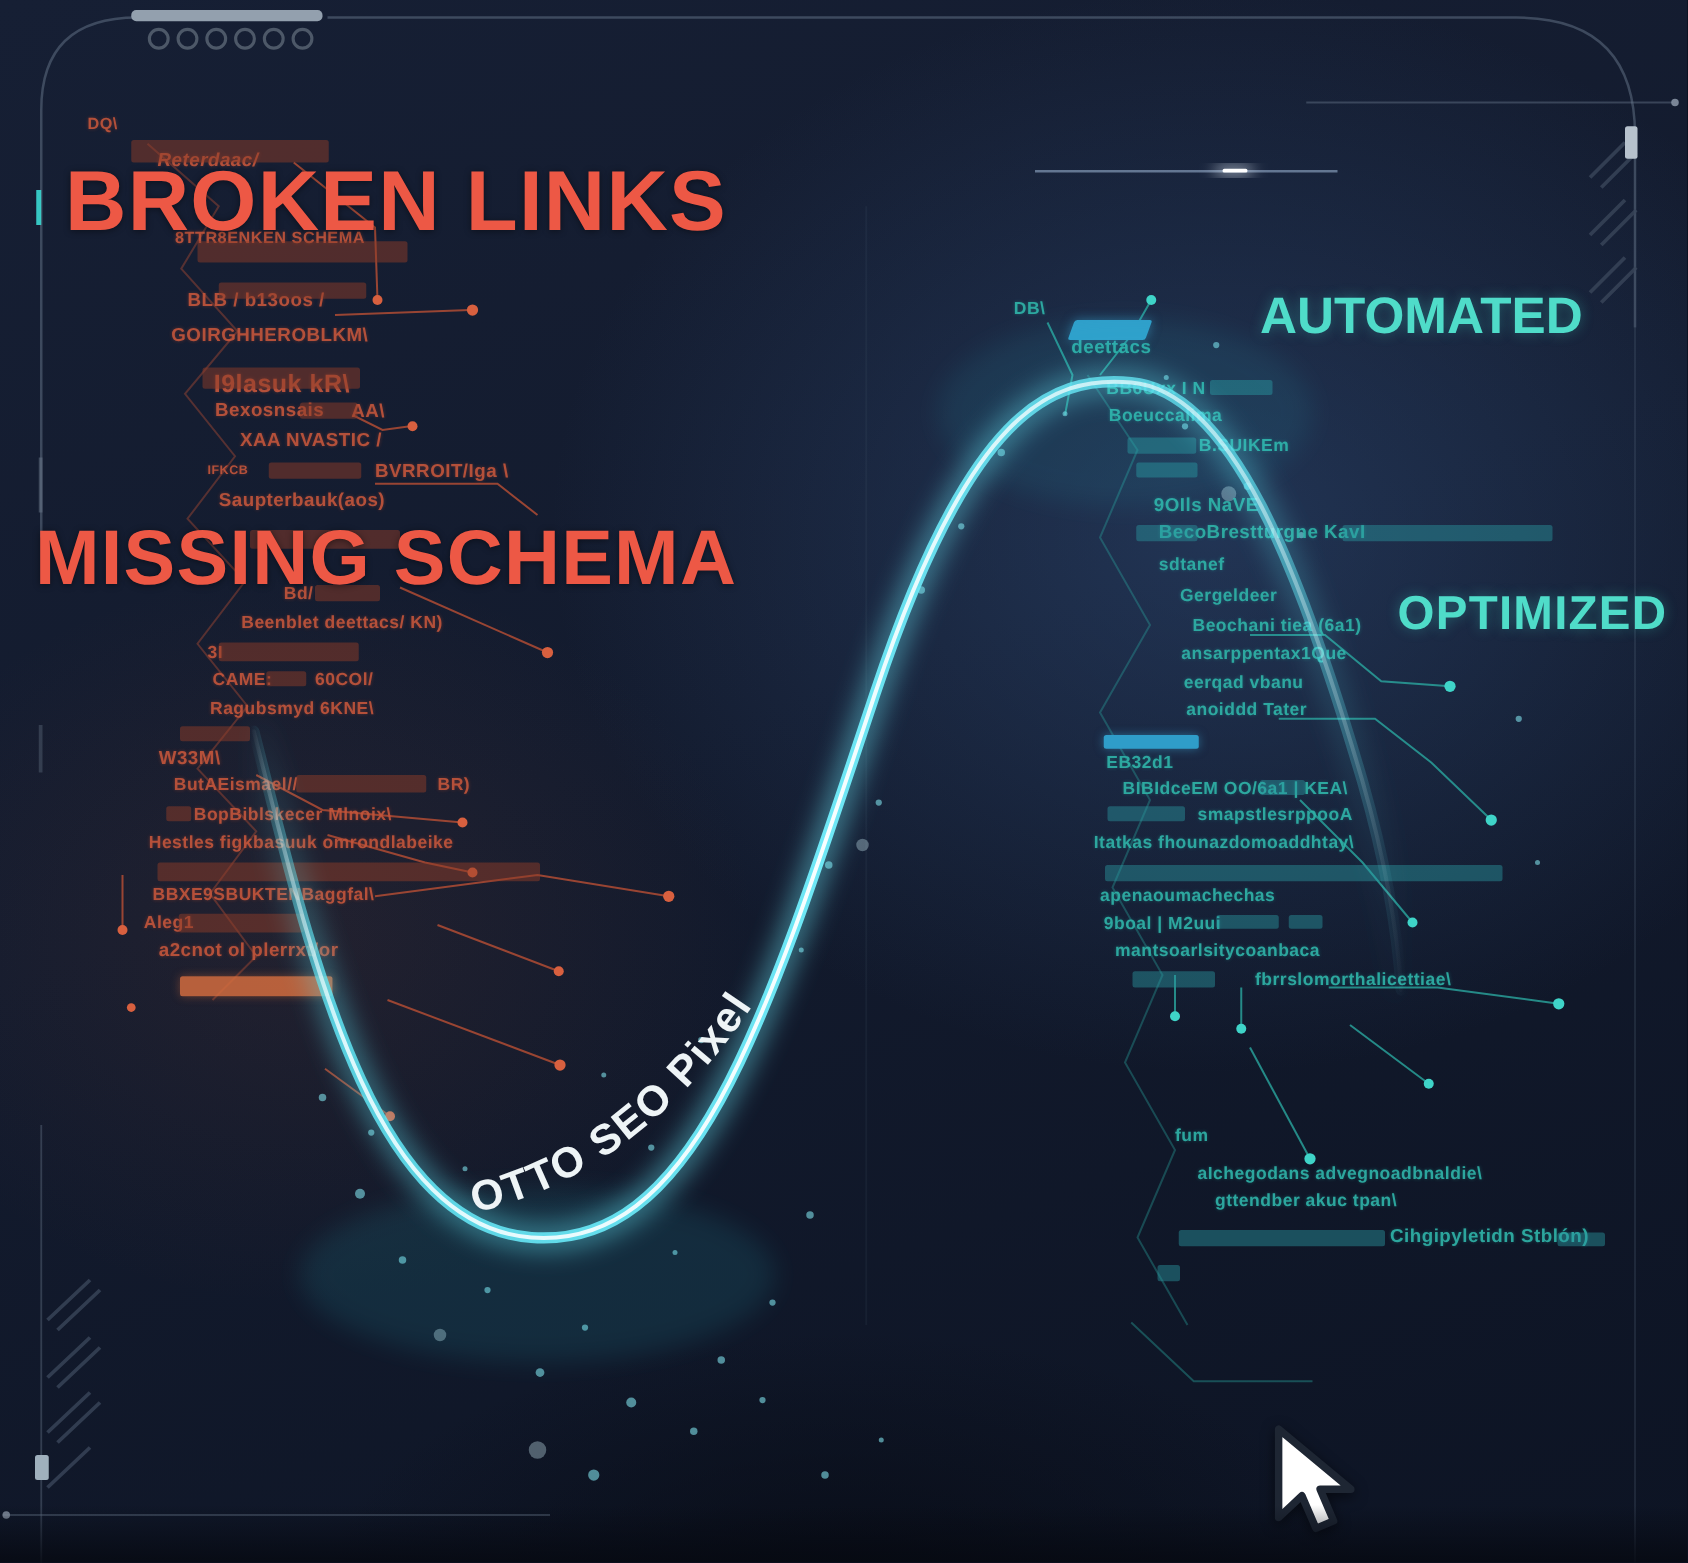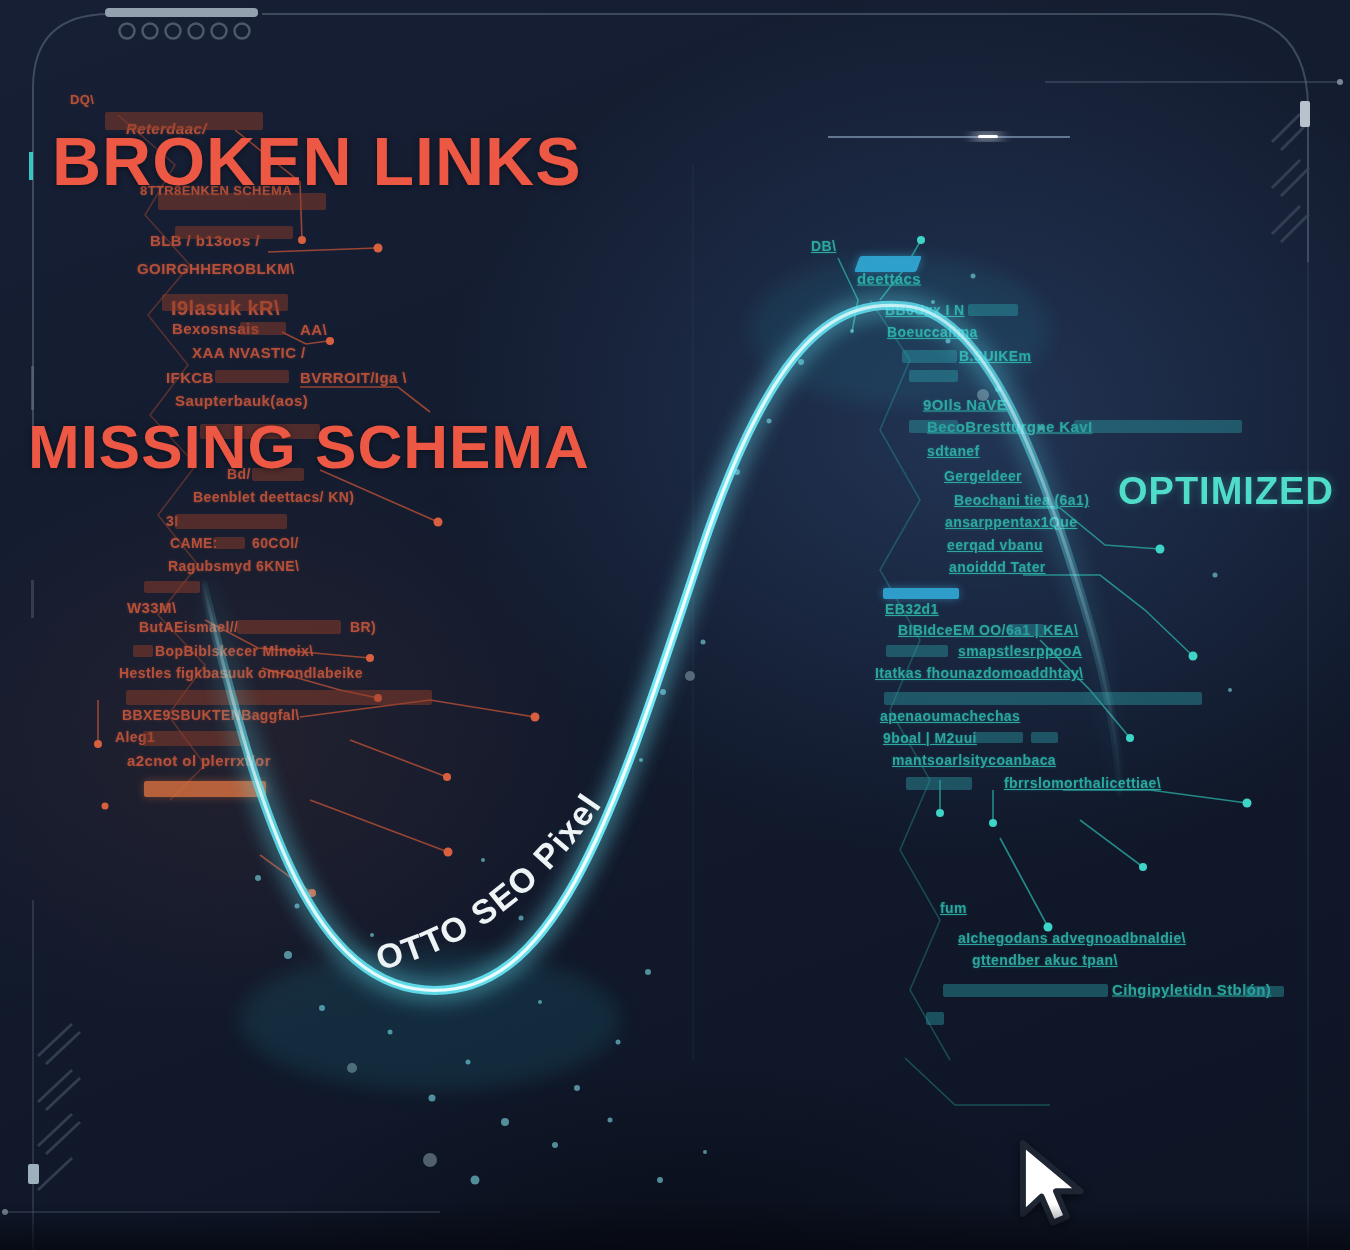--- a/index.html
+++ b/index.html
@@ -19,21 +19,21 @@
       radial-gradient(ellipse 520px 420px at 18% 60%, rgba(130,72,58,.14), rgba(130,72,58,0) 70%),
       radial-gradient(ellipse 600px 300px at 50% 102%, rgba(8,12,22,.9), rgba(8,12,22,0) 70%),
       linear-gradient(160deg,#161f34 0%,#131b2e 45%,#0d1424 100%);
   }
   svg{position:absolute;left:0;top:0;}
   .gtext{
     position:absolute;white-space:nowrap;letter-spacing:.4px;font-weight:bold;
     transform:translateY(-50%);
   }
   .gtext.red{color:var(--red-dim);text-shadow:0 0 3px rgba(200,80,50,.45);opacity:.92;}
-  .gtext.teal{color:var(--teal-dim);text-shadow:0 0 3px rgba(40,180,170,.4);opacity:.92;text-decoration:underline;}
+  .gtext.teal{color:var(--teal-dim);text-shadow:0 0 3px rgba(40,180,170,.4);opacity:.92;}
   .rbar{position:absolute;border-radius:2px;}
   .rbar.rdim{background:rgba(142,60,40,.5);}
   .rbar.rbright{background:rgba(210,108,62,.85);box-shadow:0 0 8px rgba(220,110,60,.4);}
   .rbar.tdim{background:rgba(42,150,160,.45);}
   .rbar.tbright{background:#2f9dc9;box-shadow:0 0 8px rgba(60,170,220,.5);}
   .rbar.tskew{transform:skewX(-20deg);}
   .heading{position:absolute;font-weight:bold;line-height:1.05;}
   .heading.red{color:var(--error);text-shadow:0 1px 6px rgba(0,0,0,.45);}
   .heading.teal{color:var(--success);text-shadow:0 0 10px rgba(60,210,195,.35);}
   #h-broken{left:52px;top:126px;font-size:68px;letter-spacing:1px;}
@@ -208,23 +208,23 @@
   </svg>
 
   <div id="rows-layer">
       <span class="gtext red" style="left: 70px; top: 99px; font-size: 13px;">DQ\</span>
       <span class="gtext red" style="left: 126px; top: 128px; font-size: 15px; font-style: italic;">Reterdaac/</span>
       <span class="gtext red" style="left: 140px; top: 190px; font-size: 13px;">8TTR8ENKEN SCHEMA</span>
       <span class="gtext red" style="left: 150px; top: 240px; font-size: 15px;">BLB / b13oos /</span>
       <span class="gtext red" style="left: 137px; top: 268px; font-size: 15px;">GOIRGHHEROBLKM\</span>
       <span class="gtext red" style="left: 171px; top: 308px; font-size: 20px;">I9lasuk kR\</span>
       <span class="gtext red" style="left: 172px; top: 328px; font-size: 15px;">Bexosnsais</span>
-      <span class="gtext red" style="left: 300px; top: 329px; font-size: 15px;">AA\</span>
+      <span class="gtext red" style="left: 281px; top: 329px; font-size: 15px;">AA\</span>
       <span class="gtext red" style="left: 192px; top: 352px; font-size: 15px;">XAA NVASTIC /</span>
-      <span class="gtext red" style="left: 166px; top: 377px; font-size: 15px;">IFKCB</span>
+      <span class="gtext red" style="left: 166px; top: 377px; font-size: 10px;">IFKCB</span>
       <span class="gtext red" style="left: 300px; top: 377px; font-size: 15px;">BVRROIT/Iga \</span>
       <span class="gtext red" style="left: 175px; top: 400px; font-size: 15px;">Saupterbauk(aos)</span>
       <span class="gtext red" style="left: 227px; top: 474px; font-size: 14px;">Bd/</span>
       <span class="gtext red" style="left: 193px; top: 497px; font-size: 14px;">Beenblet deettacs/ KN)</span>
       <span class="gtext red" style="left: 166px; top: 521px; font-size: 14px;">3I</span>
       <span class="gtext red" style="left: 170px; top: 543px; font-size: 14px;">CAME:</span>
       <span class="gtext red" style="left: 252px; top: 543px; font-size: 14px;">60COl/</span>
       <span class="gtext red" style="left: 168px; top: 566px; font-size: 14px;">Ragubsmyd 6KNE\</span>
       <span class="gtext red" style="left: 127px; top: 607px; font-size: 15px;">W33M\</span>
       <span class="gtext red" style="left: 139px; top: 627px; font-size: 14px;">ButAEismael//</span>
@@ -322,20 +322,21 @@
       <path d="M 203 585 C 248 760, 295 980, 425 990 C 555 1000, 612 820, 700 555 C 775 330, 840 300, 905 306 C 985 313, 1040 455, 1090 625 C 1108 688, 1118 745, 1121 792" stroke="url(#coreFade)" stroke-width="3.2"></path>
     </g>
     <text font-family="Liberation Sans, sans-serif" font-size="34" font-weight="bold" fill="#eef4f6" letter-spacing="1.5">
       <textPath href="#labelPath">OTTO SEO Pixel</textPath>
     </text>
   </svg>
 
   <div class="heading red" id="h-broken">BROKEN LINKS</div>
   <div class="heading red" id="h-missing">MISSING SCHEMA</div>
   <div class="heading teal" id="h-automated">
+    <div>AUTOMATED</div>
   </div>
   <div class="heading teal" id="h-optimized">OPTIMIZED</div>
 
 
   <svg id="cursor" viewBox="0 0 22 27">
     <path d="M4 1.5 L4 20.5 L9 15.8 L12 22.8 L15.8 21.2 L12.9 14.4 L19.5 14.4 Z" fill="#ffffff" stroke="#1e2633" stroke-width="1.6" stroke-linejoin="round"></path>
   </svg>
 
   <div id="bottom-fade"></div>
 </div>

